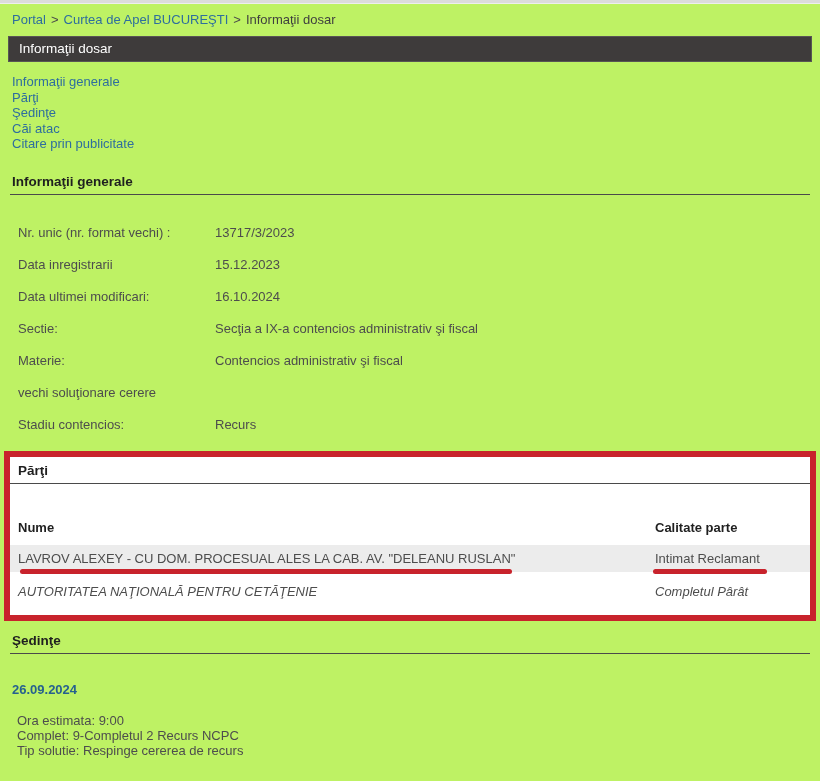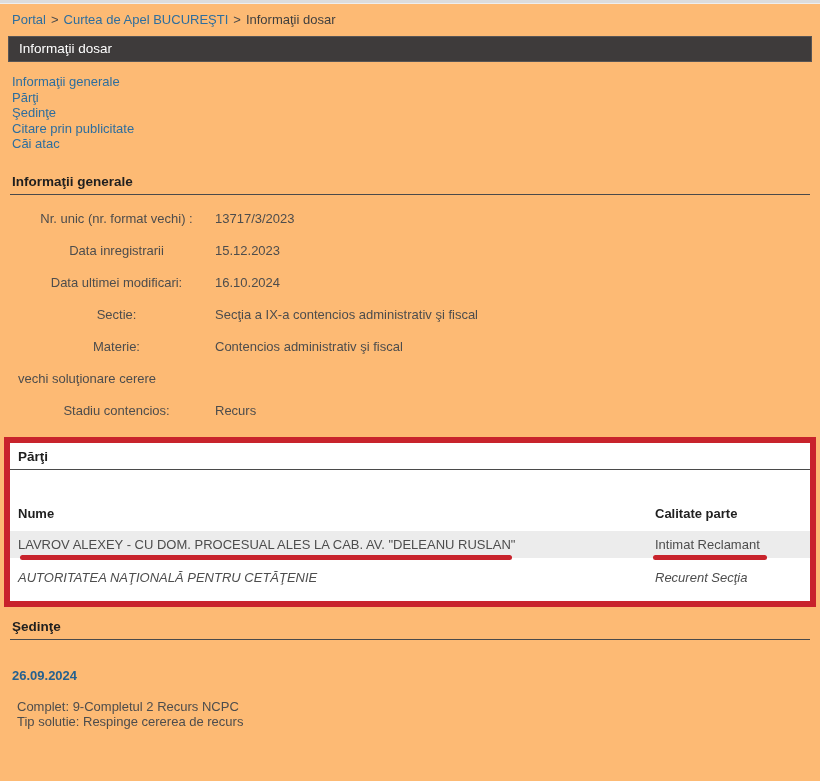--- a/index.html
+++ b/index.html
@@ -1,20 +1,20 @@
 <!DOCTYPE html>
 <html><head>
 <meta charset="utf-8">
 <style>
   * { margin:0; padding:0; box-sizing:border-box; }
   html,body { background:#ffffff; }
   .page {
     position:relative;
     width:820px; height:781px;
-    background:#fdba74;
+    background:#bef264;
     font-family:"Liberation Sans", sans-serif;
     font-size:13px;
     color:#4d4d4d;
     overflow:hidden;
   }
   .top-strip { height:4px; background:#dcdcdc; border-bottom:1px solid #eeeeee; }
 
   .breadcrumb { margin:8px 0 0 12px; color:#4a4a4a; }
   .breadcrumb a { color:#2e6e9e; text-decoration:none; cursor:pointer; }
   .crumb-sep { margin:0 5px; color:#4a4a4a; }
@@ -35,21 +35,21 @@
 
   .section-title {
     margin:22px 10px 0 10px;
     padding:0 0 5px 2px;
     border-bottom:1px solid #4a4a4a;
     font-weight:bold;
     font-size:13.5px;
     color:#1f1f1f;
   }
 
-  .fields { margin:16px 0 0 18px;text-align:center; }
+  .fields { margin:30px 0 0 18px; }
   .field-row { display:flex; height:32px; }
   .field-label { width:197px; flex:0 0 197px; }
   .field-value { color:#4d4d4d; }
 
   
   .parties-wrapper {
     margin:2px 0 0 4px;
     width:812px;
     border:6px solid #c8232c;
     background:#ffffff;
@@ -93,22 +93,22 @@
   </div>
 
   <div class="header-bar">
     <span>Informaţii dosar</span>
   </div>
 
   <div class="nav-links">
     <a>Informaţii generale</a>
     <a>Părţi</a>
     <a>Şedinţe</a>
+    <a>Căi atac</a>
     <a>Citare prin publicitate</a>
-    <a>Căi atac</a>
   </div>
 
   <div class="section-title">Informaţii generale</div>
 
   <div class="fields">
     <div class="field-row">
       <div class="field-label">Nr. unic (nr. format vechi) :</div>
       <div class="field-value">13717/3/2023</div>
     </div>
     <div class="field-row">
@@ -154,27 +154,28 @@
           <span>Intimat Reclamant</span>
           <div class="annot-underline ul-calitate"></div>
         </div>
       </div>
 
       <div class="pt-row second">
         <div class="cell-name">
           <span>AUTORITATEA NAŢIONALĂ PENTRU CETĂŢENIE</span>
         </div>
         <div class="cell-calitate">
-          <span>Recurent Secţia</span>
+          <span>Completul Pârât</span>
         </div>
       </div>
     </div>
   </div>
 
   <div class="section-title hearings-title">Şedinţe</div>
 
   <a class="hearing-date">26.09.2024</a>
 
   <div class="hearing-lines">
+    <div>Ora estimata: 9:00</div>
     <div>Complet: 9-Completul 2 Recurs NCPC</div>
     <div>Tip solutie: Respinge cererea de recurs</div>
   </div>
 </div>
 
 </body></html>

